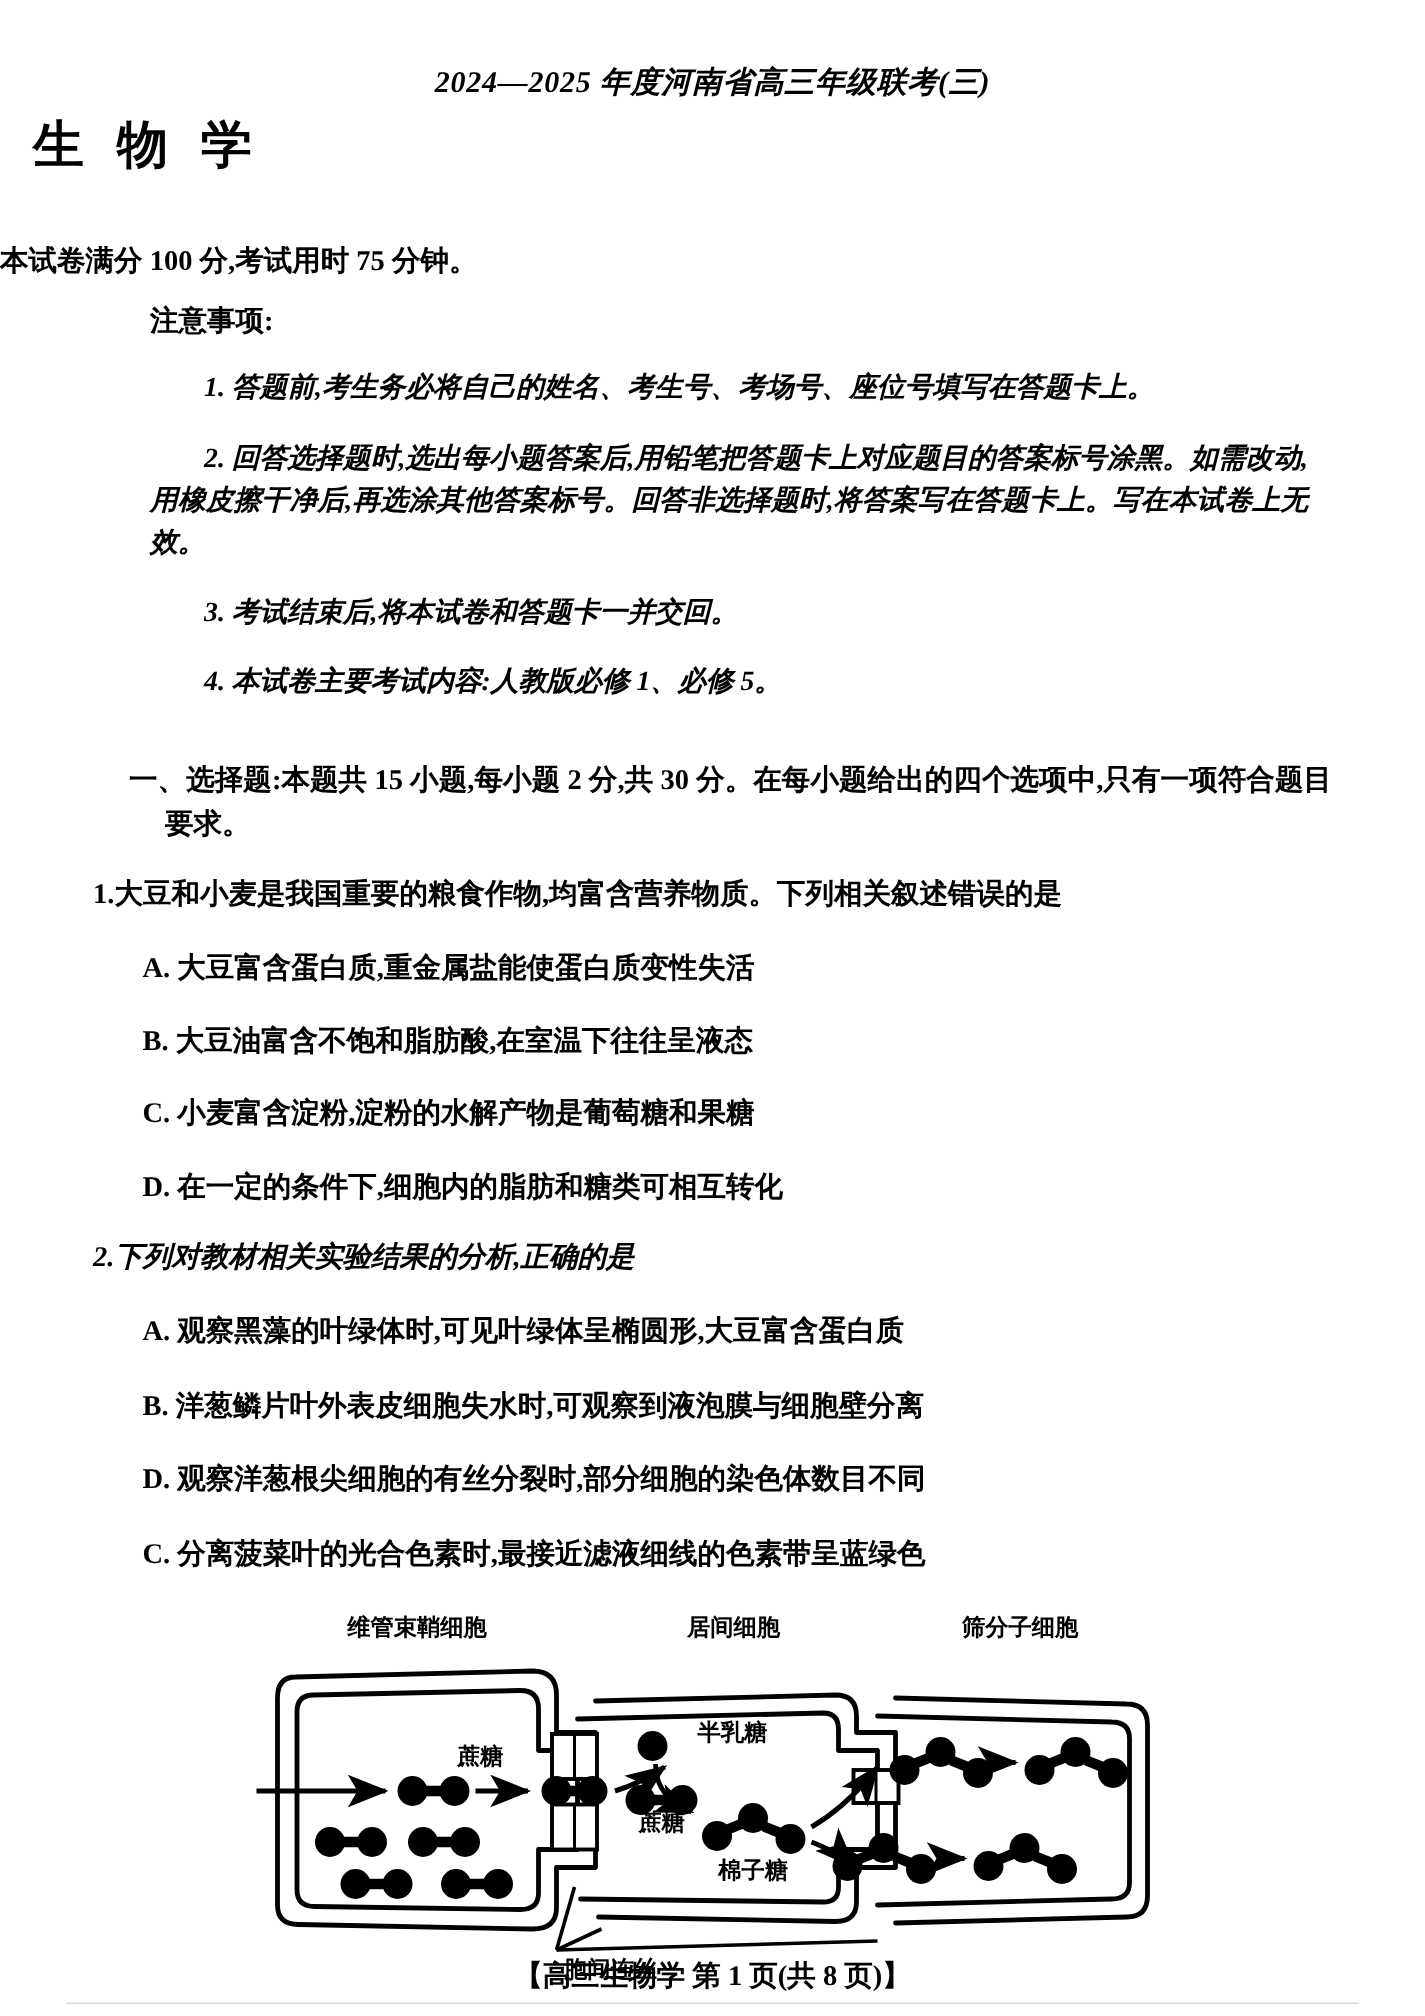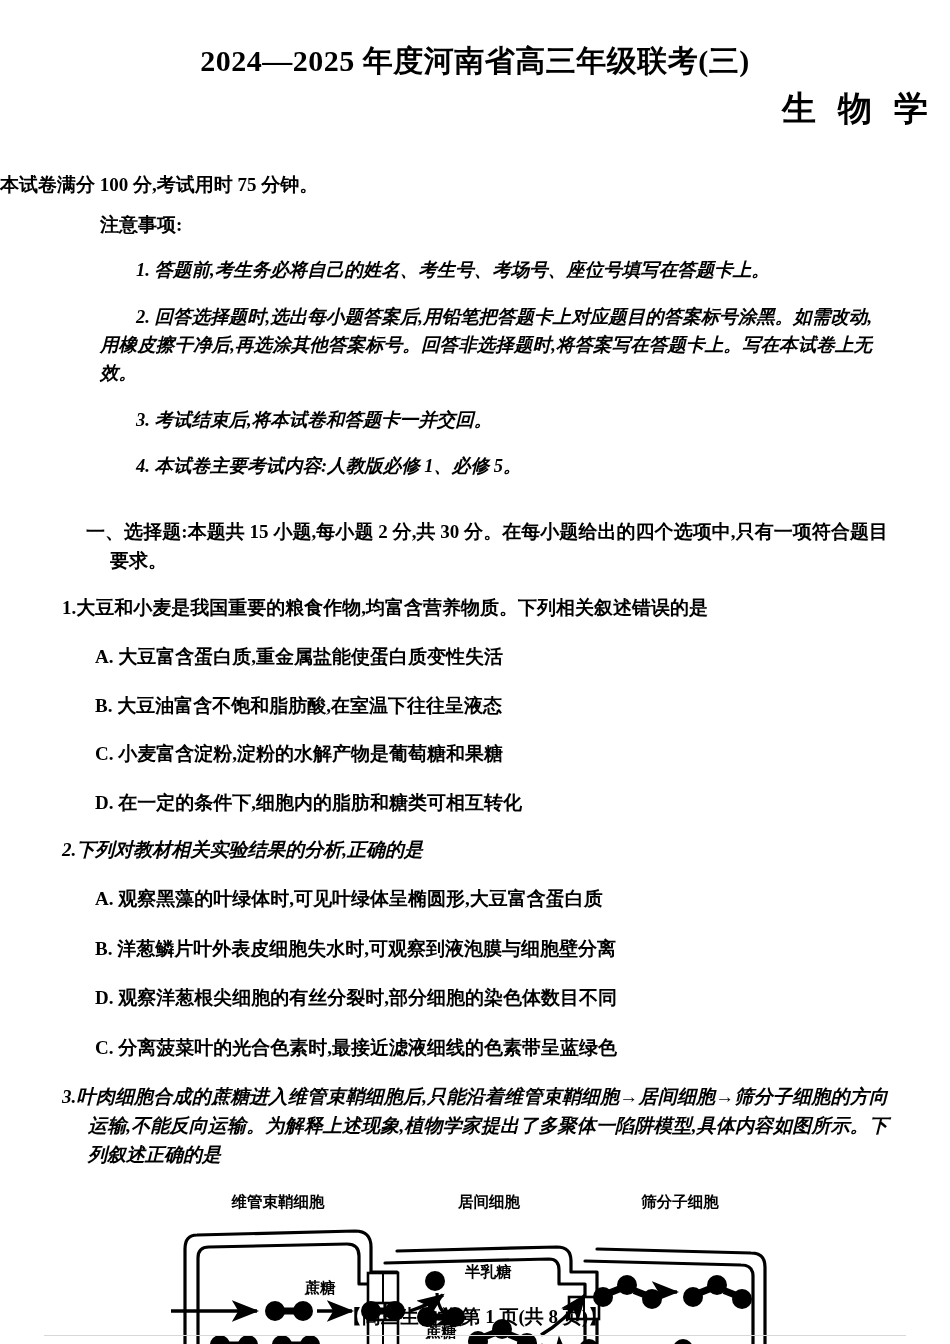--- a/index.html
+++ b/index.html
@@ -16,28 +16,29 @@
     width: 950px;
     height: 1344px;
     background: #ffffff;
     overflow: hidden;
     box-sizing: border-box;
   }
 
   
   .paper-title {
     text-align: center;
-    font-size: 30px;
+    font-size: 20px;
     font-weight: bold;
     letter-spacing: 0.5px;
     margin: 44px 0 0 0;
     line-height: 1.1;
+    font-style: italic;
   }
   .subject-title {
-    text-align: right;
+    text-align: left;
     font-size: 34px;
     font-weight: bold;
     letter-spacing: 22px;
     text-indent: 22px;
     margin: 12px 0 0 0;
     line-height: 1.2;
   }
   .score-line {
     text-align: left;
     font-size: 19px;
@@ -183,21 +184,20 @@
       <p class="q-stem narrow-num"><span>2.</span><span>下列对教材相关实验结果的分析,正确的是</span></p>
       <div class="opts">
         <p class="opt opt-tight">A. 观察黑藻的叶绿体时,可见叶绿体呈椭圆形,大豆富含蛋白质</p>
         <p class="opt opt-tight">B. 洋葱鳞片叶外表皮细胞失水时,可观察到液泡膜与细胞壁分离</p>
         <p class="opt opt-tight">D. 观察洋葱根尖细胞的有丝分裂时,部分细胞的染色体数目不同</p>
         <p class="opt opt-tight">C. 分离菠菜叶的光合色素时,最接近滤液细线的色素带呈蓝绿色</p>
       </div>
     </div>
 
     <div class="question">
-      <p class="q-stem narrow-num"><span>3.</span><span>叶肉细胞合成的蔗糖进入维管束鞘细胞后,只能沿着维管束鞘细胞→居间细胞→筛分子细胞的方向运输,不能反向运输。为解释上述现象,植物学家提出了多聚体一陷阱模型,具体内容如图所示。下列叙述正确的是</span></p>
 
       <div class="figure-block">
         <svg class="figure-svg" width="620" height="258" viewBox="0 0 620 258">
           <defs>
             <marker id="ah" markerWidth="9" markerHeight="9" refX="7.4" refY="3.2" orient="auto">
               <path d="M0,0 L8,3.2 L0,6.4 L1.9,3.2 Z" fill="#000"></path>
             </marker>
           </defs>
 
           <g fill="none" stroke="#000" stroke-width="3.2" stroke-linejoin="round" stroke-linecap="round">

